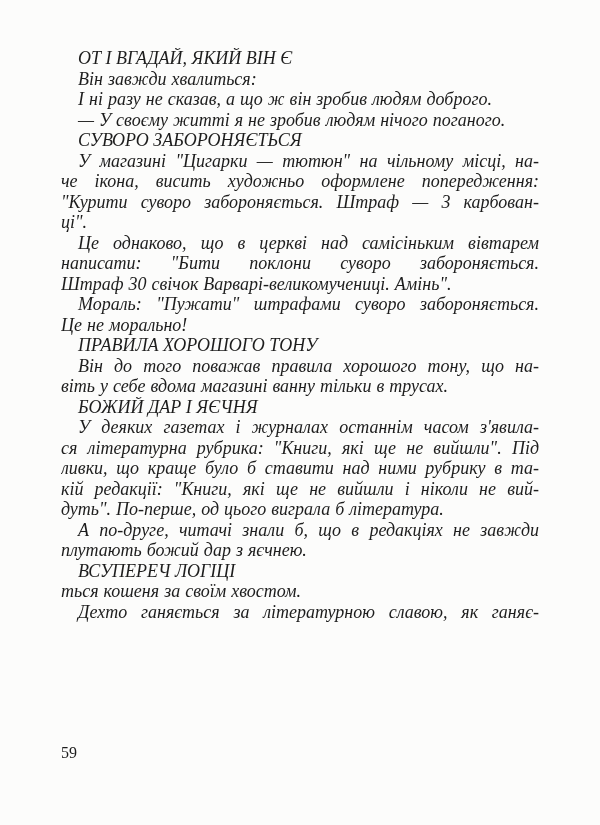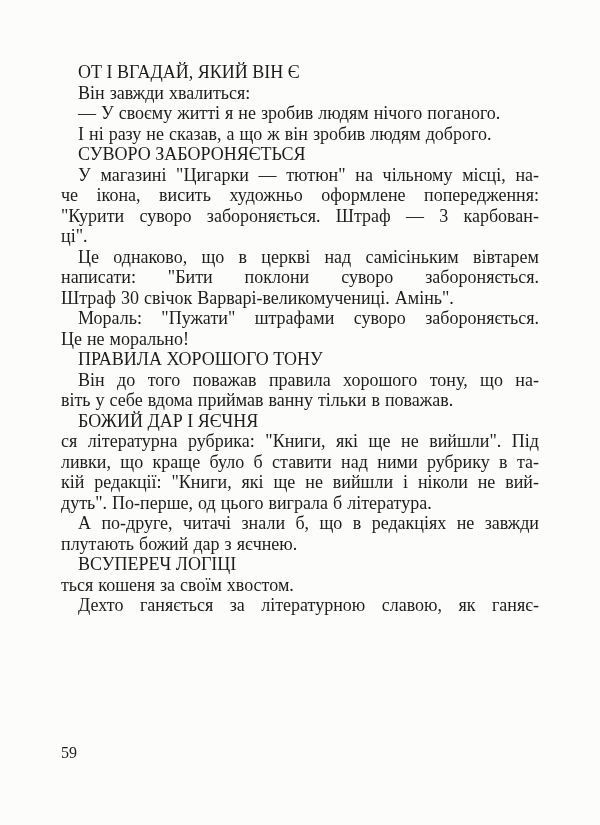--- a/index.html
+++ b/index.html
@@ -13,24 +13,25 @@
     height: 825px;
     margin: 0 auto;
     background: #fcfcfb;
     font-family: "Liberation Serif", "DejaVu Serif", serif;
     color: #1d1d1d;
     overflow: hidden;
   }
   .text-block {
     position: absolute;
     left: 61px;
-    top: 62px;
+    top: 48px;
     width: 478px;
     font-size: 18px;
     line-height: 20.5px;
+    font-style: italic;
   }
   .section + .section {
   }
   .section-title {
     margin: 0;
     font-size: 18px;
     font-weight: normal;
     line-height: 20.5px;
     text-indent: 17px;
     white-space: nowrap;
@@ -68,24 +69,24 @@
 
 <div class="page">
   <div class="text-block">
 
     <div class="section">
       <h2 class="section-title">ОТ І ВГАДАЙ, ЯКИЙ ВІН Є</h2>
       <div class="paragraph">
         <div class="line first last">Він завжди хвалиться:</div>
       </div>
       <div class="paragraph">
-        <div class="line first last">— У своєму житті я не зробив людям нічого поганого.</div>
+        <div class="line first last">І ні разу не сказав, а що ж він зробив людям доброго.</div>
       </div>
       <div class="paragraph">
-        <div class="line first last">І ні разу не сказав, а що ж він зробив людям доброго.</div>
+        <div class="line first last">— У своєму житті я не зробив людям нічого поганого.</div>
       </div>
     </div>
 
     <div class="section">
       <h2 class="section-title">СУВОРО ЗАБОРОНЯЄТЬСЯ</h2>
       <div class="paragraph">
         <div class="line first">У магазині "Цигарки — тютюн" на чільному місці, на-</div>
         <div class="line">че ікона, висить художньо оформлене попередження:</div>
         <div class="line">"Курити суворо забороняється. Штраф — 3 карбован-</div>
         <div class="line last">ці".</div>
@@ -98,27 +99,28 @@
       <div class="paragraph">
         <div class="line first">Мораль: "Пужати" штрафами суворо забороняється.</div>
         <div class="line last">Це не морально!</div>
       </div>
     </div>
 
     <div class="section">
       <h2 class="section-title">ПРАВИЛА ХОРОШОГО ТОНУ</h2>
       <div class="paragraph">
         <div class="line first">Він до того поважав правила хорошого тону, що на-</div>
-        <div class="line last">віть у себе вдома приймав ванну тільки в поважав.</div>
+        <div class="line last">віть у себе вдома магазині ванну тільки в трусах.</div>
       </div>
     </div>
 
     <div class="section">
       <h2 class="section-title">БОЖИЙ ДАР І ЯЄЧНЯ</h2>
       <div class="paragraph">
+        <div class="line first">У деяких газетах і журналах останнім часом з'явила-</div>
         <div class="line">ся літературна рубрика: "Книги, які ще не вийшли". Під</div>
         <div class="line">ливки, що краще було б ставити над ними рубрику в та-</div>
         <div class="line">кій редакції: "Книги, які ще не вийшли і ніколи не вий-</div>
         <div class="line last">дуть". По-перше, од цього виграла б література.</div>
       </div>
       <div class="paragraph">
         <div class="line first">А по-друге, читачі знали б, що в редакціях не завжди</div>
         <div class="line last">плутають божий дар з яєчнею.</div>
       </div>
     </div>

